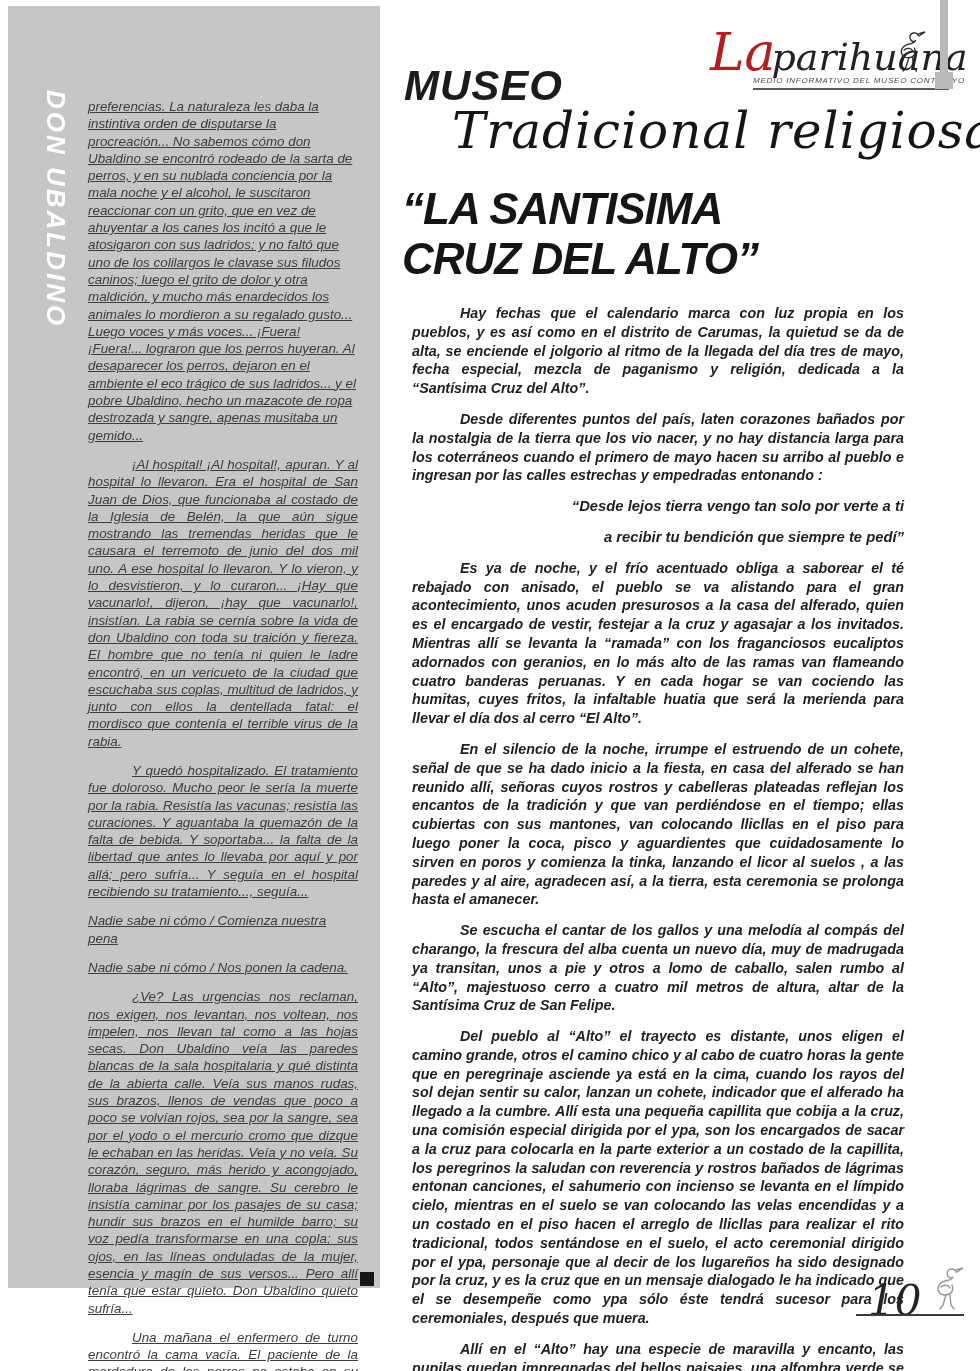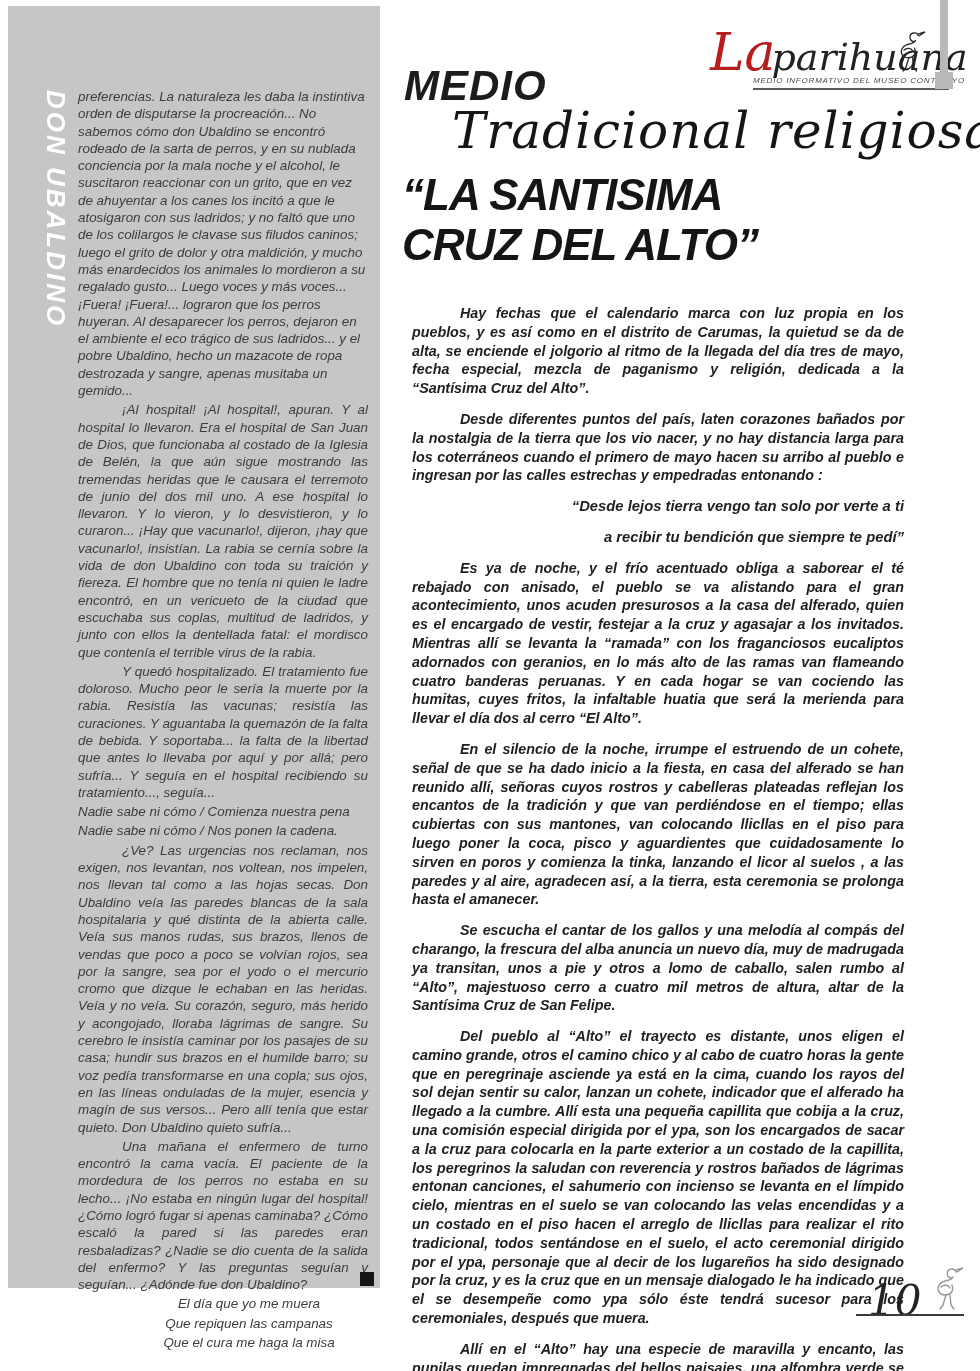--- a/index.html
+++ b/index.html
@@ -18,21 +18,21 @@
     position:absolute; left:32px; top:84px;
     writing-mode:vertical-rl;
     font-style:italic; font-weight:700; font-size:26px; letter-spacing:3px;
     color:#ffffff; white-space:nowrap;
   }
   .sidebar-text {
     position:absolute; left:68px; top:80px; width:294px;
     font-style:italic; font-size:13.4px; line-height:17.3px;
     color:#3c3c3c; text-align:justify;
   }
-  .sidebar-text p { margin:2px; }
+  .sidebar-text p { margin:12px;text-decoration:underline; }
   .ind  { text-indent:44px; }
   .line { text-align:left; }
   .poem { text-align:center; padding-left:52px; }
   .endmark {
     position:absolute; right:6px; bottom:2px; width:14px; height:14px;
     background:#161616;
   }
 
   
   .mast-script {
@@ -56,21 +56,21 @@
     position:absolute; left:404px; top:62px;
     font-style:italic; font-weight:700; font-size:42px; letter-spacing:1px;
     color:#1c1c1c;
   }
   .script-title {
     position:absolute; left:452px; top:102px;
     font-family:"DejaVu Serif", serif; font-style:italic; font-size:50px;
     letter-spacing:1px; color:#151515; white-space:nowrap;
   }
   .main-title {
-    position:absolute; left:402px; top:170px;
+    position:absolute; left:402px; top:184px;
     font-style:italic; font-weight:700; font-size:44px; line-height:50px;
     letter-spacing:-1px; color:#151515;
   }
   .main-title span { display:block; }
 
   
   .article {
     position:absolute; left:400px; top:292px; width:516px;
     font-style:italic; font-size:14.3px; line-height:18.8px;
     color:#1f1f1f; text-align:justify;
@@ -121,37 +121,37 @@
   <svg class="mast-bird" width="42" height="46" viewBox="0 0 44 46">
     <g fill="none" stroke="#2a2a2a" stroke-width="1.4" stroke-linecap="round">
       <path d="M36 5 l7 -2 -6 4"></path>
       <path d="M36 7 a4.5 4.5 0 1 0 -4 6"></path>
       <path d="M33 12 c-2 5 -9 2 -13 7 c-4 5 -1 11 5 11 c6 0 9 -4 7 -10"></path>
       <path d="M21 22 c3 -3 8 -2 9 1"></path>
       <path d="M26 30 l-3 10 M30 30 l1 10 M23 40 l-3 4 M31 40 l3 4"></path>
     </g>
   </svg>
 
-  <div class="kicker">MEDIO</div>
+  <div class="kicker">MUSEO</div>
   <div class="script-title">Tradicional religiosa</div>
   <h1 class="main-title">
     <span>“LA SANTISIMA</span>
     <span>CRUZ DEL ALTO”</span>
   </h1>
 
   <div class="article">
     <p class="ind">Hay fechas que el calendario marca con luz propia en los pueblos, y es así como en el distrito de Carumas, la quietud se da de alta, se enciende el jolgorio al ritmo de la llegada del día tres de mayo, fecha especial, mezcla de paganismo y religión, dedicada a la “Santísima Cruz del Alto”.</p>
     <p class="ind">Desde diferentes puntos del país, laten corazones bañados por la nostalgia de la tierra que los vio nacer, y no hay distancia larga para los coterráneos cuando el primero de mayo hacen su arribo al pueblo e ingresan por las calles estrechas y empedradas entonando :</p>
     <div class="quote">
       <p>“Desde lejos tierra vengo tan solo por verte a ti</p>
       <p>a recibir tu bendición que siempre te pedí”</p>
     </div>
     <p class="ind">Es ya de noche, y el frío acentuado obliga a saborear el té rebajado con anisado, el pueblo se va alistando para el gran acontecimiento, unos acuden presurosos a la casa del alferado, quien es el encargado de vestir, festejar a la cruz y agasajar a los invitados. Mientras allí se levanta la “ramada” con los fraganciosos eucaliptos adornados con geranios, en lo más alto de las ramas van flameando cuatro banderas peruanas. Y en cada hogar se van cociendo las humitas, cuyes fritos, la infaltable huatia que será la merienda para llevar el día dos al cerro “El Alto”.</p>
     <p class="ind">En el silencio de la noche, irrumpe el estruendo de un cohete, señal de que se ha dado inicio a la fiesta, en casa del alferado se han reunido allí, señoras cuyos rostros y cabelleras plateadas reflejan los encantos de la tradición y que van perdiéndose en el tiempo; ellas cubiertas con sus mantones, van colocando llicllas en el piso para luego poner la coca, pisco y aguardientes que cuidadosamente lo sirven en poros y comienza la tinka, lanzando el licor al suelos , a las paredes y al aire, agradecen así, a la tierra, esta ceremonia se prolonga hasta el amanecer.</p>
-    <p class="ind">Se escucha el cantar de los gallos y una melodía al compás del charango, la frescura del alba anuncia un nuevo día, muy de madrugada ya transitan, unos a pie y otros a lomo de caballo, salen rumbo al “Alto”, majestuoso cerro a cuatro mil metros de altura, altar de la Santísima Cruz de San Felipe.</p>
+    <p class="ind">Se escucha el cantar de los gallos y una melodía al compás del charango, la frescura del alba cuenta un nuevo día, muy de madrugada ya transitan, unos a pie y otros a lomo de caballo, salen rumbo al “Alto”, majestuoso cerro a cuatro mil metros de altura, altar de la Santísima Cruz de San Felipe.</p>
     <p class="ind">Del pueblo al “Alto” el trayecto es distante, unos eligen el camino grande, otros el camino chico y al cabo de cuatro horas la gente que en peregrinaje asciende ya está en la cima, cuando los rayos del sol dejan sentir su calor, lanzan un cohete, indicador que el alferado ha llegado a la cumbre. Allí esta una pequeña capillita que cobija a la cruz, una comisión especial dirigida por el ypa, son los encargados de sacar a la cruz para colocarla en la parte exterior a un costado de la capillita, los peregrinos la saludan con reverencia y rostros bañados de lágrimas entonan canciones, el sahumerio con incienso se levanta en el límpido cielo, mientras en el suelo se van colocando las velas encendidas y a un costado en el piso hacen el arreglo de llicllas para realizar el rito tradicional, todos sentándose en el suelo, el acto ceremonial dirigido por el ypa, personaje que al decir de los lugareños ha sido designado por la cruz, y es la cruz que en un mensaje dialogado le ha indicado que el se desempeñe como ypa sólo éste tendrá sucesor para los ceremoniales, después que muera.</p>
     <p class="ind">Allí en el “Alto” hay una especie de maravilla y encanto, las pupilas quedan impregnadas del bellos paisajes, una alfombra verde se extiende en las faldas de los cerros y en el horizonte se yerguen las cumbre luciendo capas blancas, se respira un aire fresco y diáfano, y aún más impresionante divísanse desde allí, los volcanes Ubinas y el Misti más allá, como soberanos de los Andes.</p>
     <p class="ind">El ypa convertido en sumo sacerdote inicia la ceremonia pagana y religiosa, alza sus brazos y con la mirada al infinito da gracias a Dios y a la tierra, las mujeres, unas de edad avanzada conocedoras del ritual sirven de colaboradoras, acomodan las llicllas siempre en el suelo y sobre ellas colocan la coca, el unto y mamacoba; visten una mesa para pagar a la tierra adornándola con papel plateado y dorado, el ypa está pidiendo con ellos permiso al lugar para que la cruz sea bajada al pueblo.</p>
   </div>
 
   <div class="folio">10</div>
   <div class="folio-line"></div>
   <svg class="foot-bird" width="44" height="48" viewBox="0 0 44 46">
     <g fill="none" stroke="#979797" stroke-width="1.4" stroke-linecap="round">
       <path d="M36 5 l7 -2 -6 4"></path>

